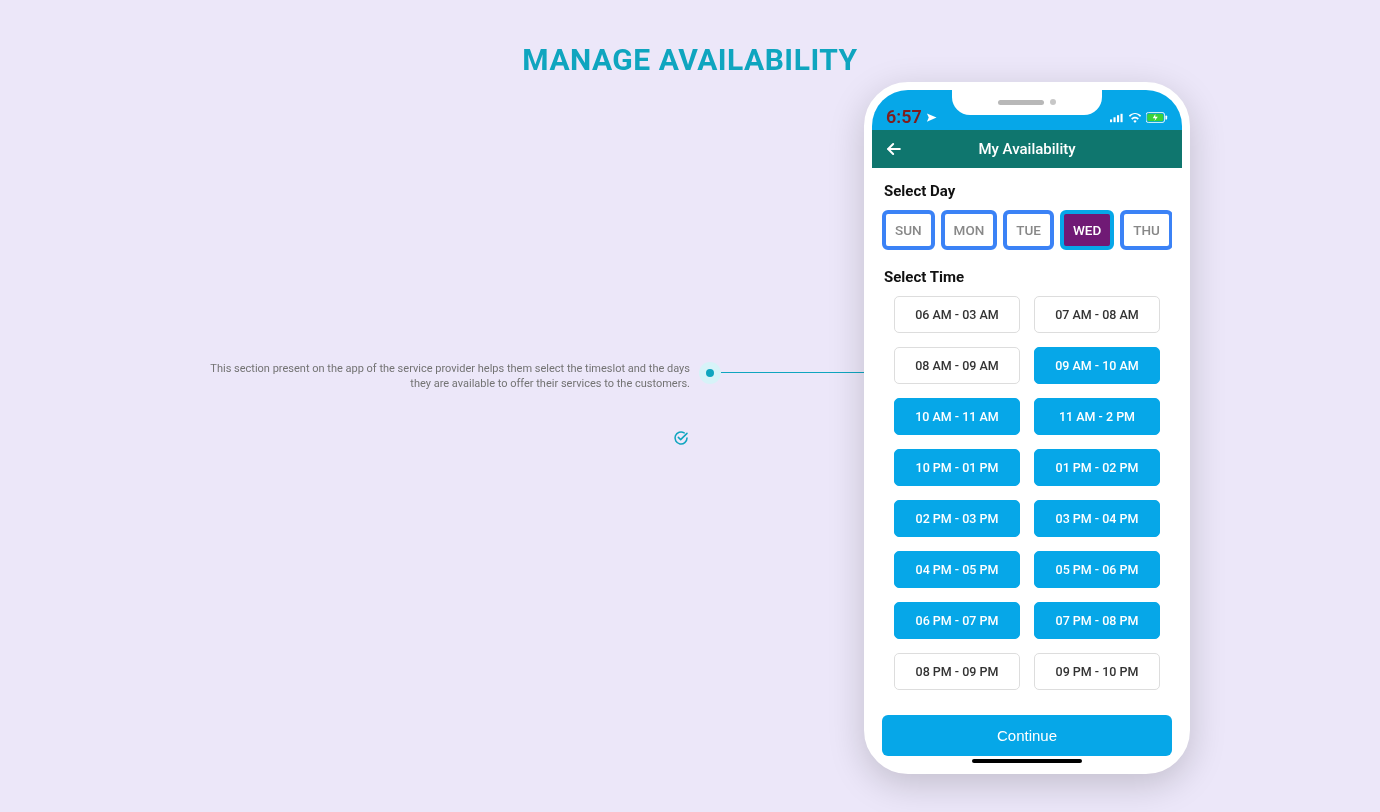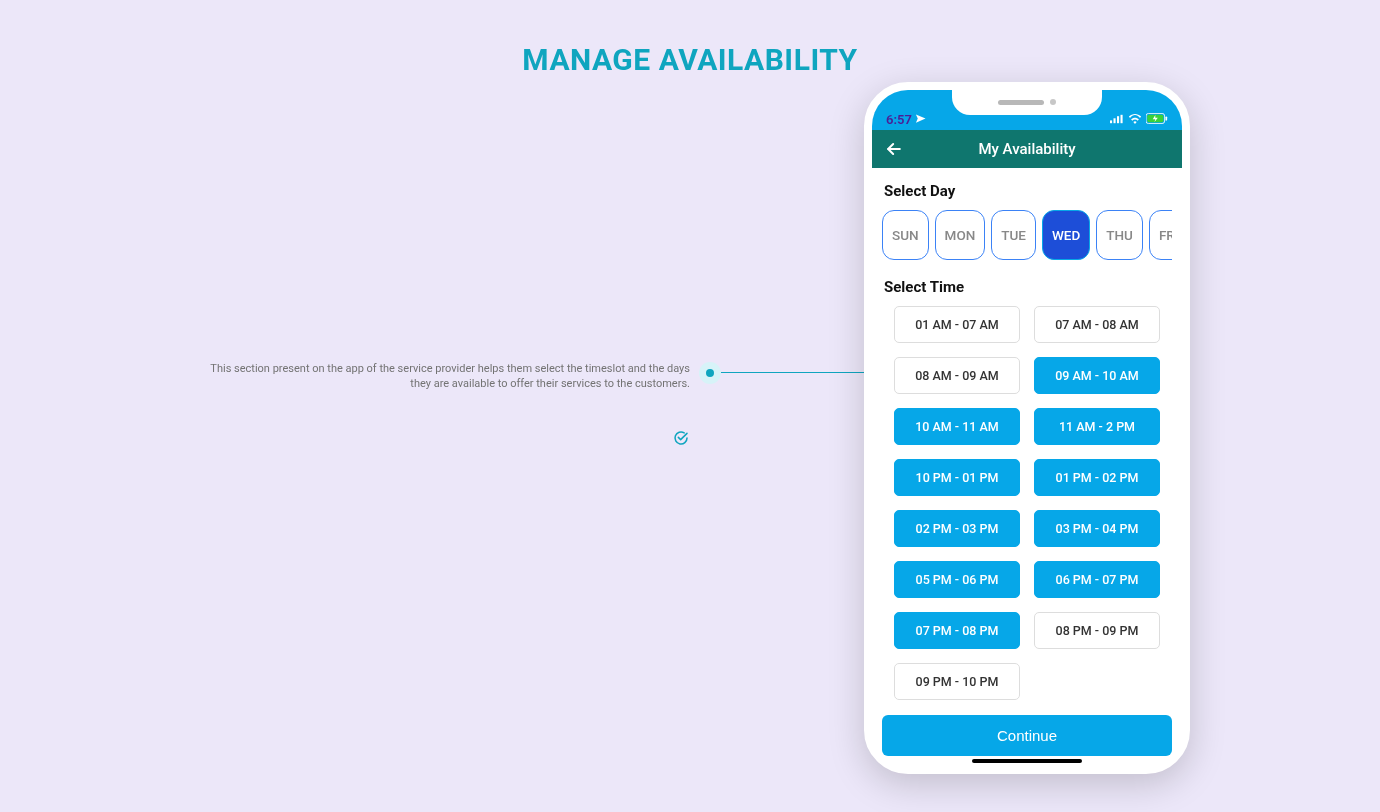--- a/index.html
+++ b/index.html
@@ -110,26 +110,26 @@
   }
   .notch .cam {
     width: 6px;
     height: 6px;
     border-radius: 50%;
     background: #c7c7c7;
   }
   .statusbar {
     background: #06a7e8;
     height: 40px;
-    color: #4c1d95;
+    color: #7f1d1d;
     display: flex;
     align-items: flex-end;
     justify-content: space-between;
     padding: 0 14px 3px;
-    font-size: 13px;
+    font-size: 18px;
     font-weight: 600;
     gap: 39px;
   }
   .statusbar .right { display:flex; gap:4px; align-items:center;}
   .appbar {
     background: #0f766e;
     height: 38px;
     color: #fff;
     display: flex;
     align-items: center;
@@ -161,30 +161,30 @@
     margin: 2px 0 10px 2px;
   }
   .days-row {
     display: flex;
     gap: 6px;
     overflow: hidden;
     margin-bottom: 18px;
   }
   .day-chip {
     flex: 0 0 auto;
-    border: 1px solid #3b82f6;
-    border-radius: 12px;
-    padding: 16px 9px;
+    border: 4px solid #3b82f6;
+    border-radius: 6px;
+    padding: 8px 9px;
     font-size: 13.5px;
     font-weight: 500;
     color: #888;
     background: #fff;
   }
   .day-chip.selected {
-    background: #1d4ed8;
+    background: #701a75;
     border-color: #06a7e8;
     color: #fff;
     text-align: right;
   }
   .time-grid {
     display: grid;
     grid-template-columns: 1fr 1fr;
     gap: 14px;
     padding: 0 12px;
   }
@@ -303,30 +303,31 @@
         <div class="day-chip">SUN</div>
         <div class="day-chip">MON</div>
         <div class="day-chip">TUE</div>
         <div class="day-chip selected">WED</div>
         <div class="day-chip">THU</div>
         <div class="day-chip">FRI</div>
       </div>
 
     <div class="section-label" style="margin-top:6px;">Select Time</div>
     <div class="time-grid" id="time-grid">
-        <div class="time-slot">01 AM - 07 AM</div>
+        <div class="time-slot">06 AM - 03 AM</div>
         <div class="time-slot">07 AM - 08 AM</div>
         <div class="time-slot">08 AM - 09 AM</div>
         <div class="time-slot selected">09 AM - 10 AM</div>
         <div class="time-slot selected">10 AM - 11 AM</div>
         <div class="time-slot selected">11 AM - 2 PM</div>
         <div class="time-slot selected">10 PM - 01 PM</div>
         <div class="time-slot selected">01 PM - 02 PM</div>
         <div class="time-slot selected">02 PM - 03 PM</div>
         <div class="time-slot selected">03 PM - 04 PM</div>
+        <div class="time-slot selected">04 PM - 05 PM</div>
         <div class="time-slot selected">05 PM - 06 PM</div>
         <div class="time-slot selected">06 PM - 07 PM</div>
         <div class="time-slot selected">07 PM - 08 PM</div>
         <div class="time-slot">08 PM - 09 PM</div>
         <div class="time-slot">09 PM - 10 PM</div>
       </div>
 
     <button class="continue-btn">Continue</button>
   </div>
 

